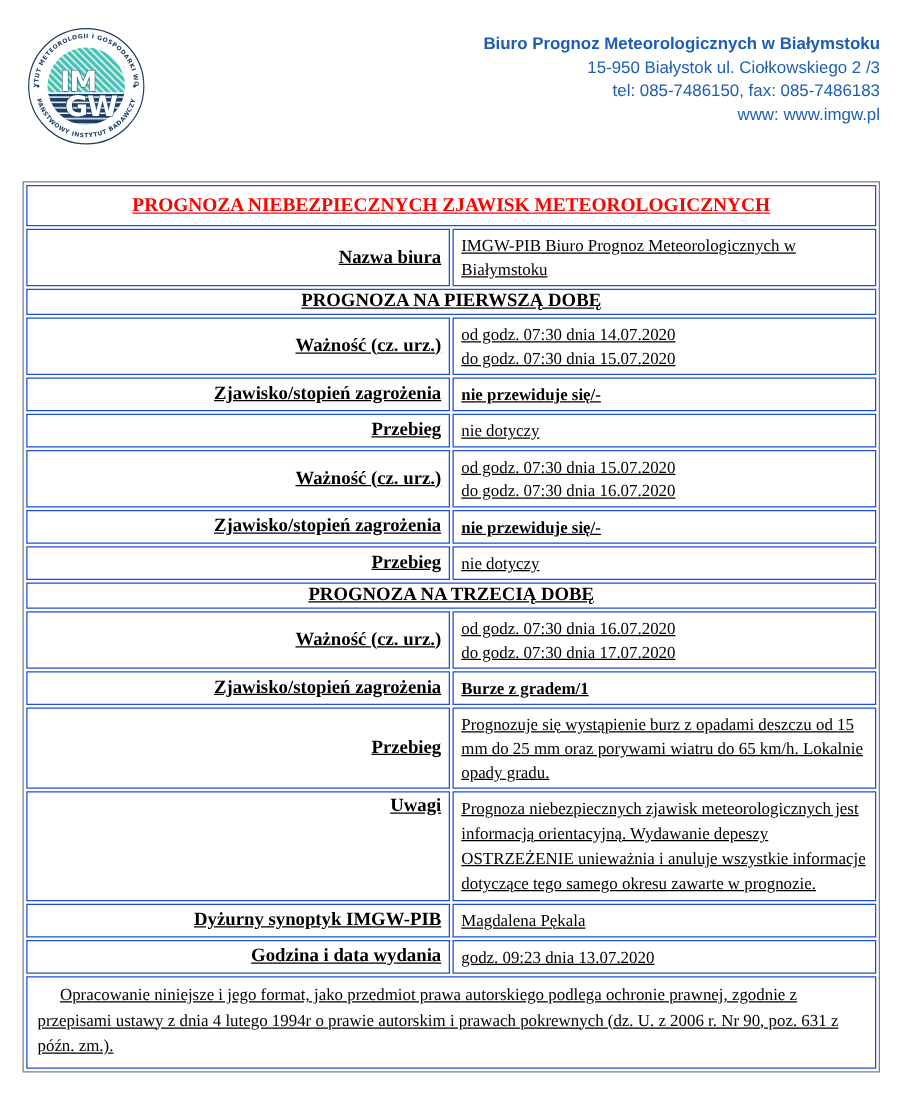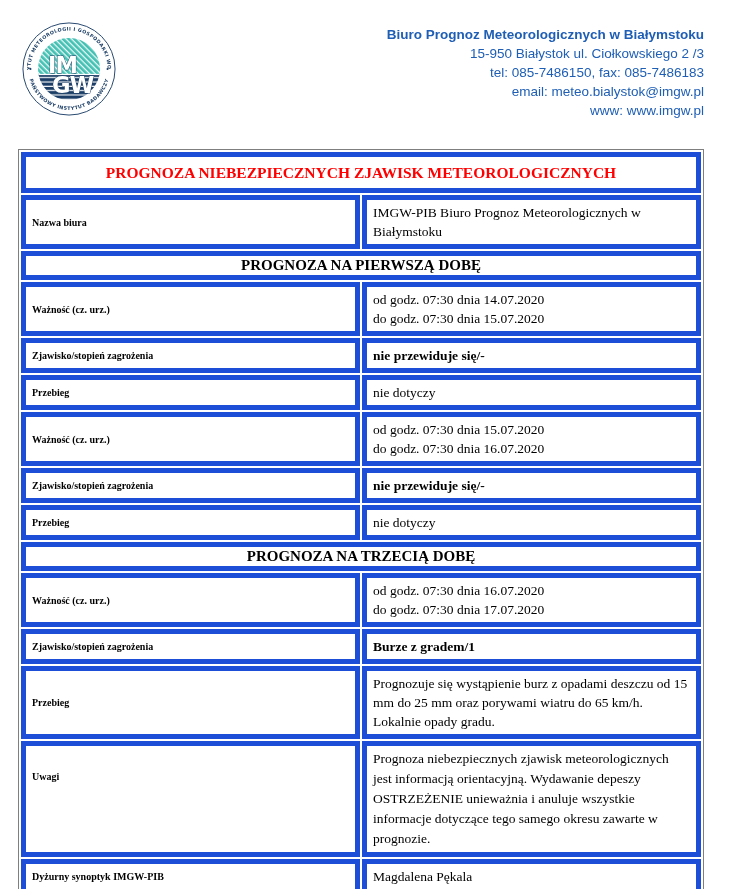--- a/index.html
+++ b/index.html
@@ -29,28 +29,29 @@
   table.doc-table {
     margin: 29px 26px 0 18px;
     width: 686px;
     border-collapse: separate;
     border-spacing: 2px;
     border: 1px solid #7F7F7F;
     background: #ffffff;
     table-layout: fixed;
   }
   td {
-    border: 5px solid #1d4ed8;
+    border: 1px solid #1d4ed8;
     padding: 3px 6px;
     font-size: 13.5px;
     line-height: 19px;
     vertical-align: middle;
     overflow: hidden;
+    text-decoration: underline;
   }
-  td.label { width: 178px; font-weight: bold; font-size: 10px; }
+  td.label { width: 178px; font-weight: bold; font-size: 15px; text-align: right; }
   td.title-cell {
     text-align: center; color: #FF0000; font-weight: bold;
     font-size: 15.5px; padding: 6px 4px;
   }
   td.section-cell {
     text-align: center; font-weight: bold; font-size: 15px; padding: 0;
   }
   td.value.bold-val { font-weight: bold; }
   td.validity div { line-height: 19px; }
   td.footer-cell { padding: 4px 8px 6px 8px; line-height: 20.5px; font-size: 13.5px; }
@@ -88,21 +89,20 @@
       <text class="ring-text"><textPath href="#arcTop" startOffset="50%" text-anchor="middle">INSTYTUT METEOROLOGII I GOSPODARKI WODNEJ</textPath></text>
       <text class="ring-text"><textPath href="#arcBot" startOffset="50%" text-anchor="middle">PAŃSTWOWY INSTYTUT BADAWCZY</textPath></text>
       <text class="monogram" x="43" y="54" text-anchor="middle">IM</text>
       <text class="monogram" x="54" y="75" text-anchor="middle">GW</text>
     </svg>
   </div>
   <div class="contact">
     <div class="line bold">Biuro Prognoz Meteorologicznych w Białymstoku</div>
     <div class="line">15-950 Białystok ul. Ciołkowskiego 2 /3</div>
     <div class="line">tel: 085-7486150, fax: 085-7486183</div>
-    <div class="line">email: meteo.bialystok@imgw.pl</div>
     <div class="line">www: www.imgw.pl</div>
   </div>
 </div>
 
 <table class="doc-table">
   <tbody>
       <tr>
     <td class="title-cell" colspan="2">PROGNOZA NIEBEZPIECZNYCH ZJAWISK METEOROLOGICZNYCH</td>
   </tr>
 
@@ -159,21 +159,21 @@
   <tr>
     <td class="label">Zjawisko/stopień zagrożenia</td>
     <td class="value bold-val">Burze z gradem/1</td>
   </tr>
   <tr>
     <td class="label">Przebieg</td>
     <td class="value">Prognozuje się wystąpienie burz z opadami deszczu od 15 mm do 25 mm oraz porywami wiatru do 65 km/h. Lokalnie opady gradu.</td>
   </tr>
 
   <tr>
-    <td class="label" style="vertical-align: top; padding-top: 21px;">Uwagi</td>
+    <td class="label" style="vertical-align: top; padding-top: 2px;">Uwagi</td>
     <td class="value" style="line-height: 20px; margin-top: 19px;">Prognoza niebezpiecznych zjawisk meteorologicznych jest informacją orientacyjną. Wydawanie depeszy OSTRZEŻENIE unieważnia i anuluje wszystkie informacje dotyczące tego samego okresu zawarte w prognozie.</td>
   </tr>
   <tr>
     <td class="label">Dyżurny synoptyk IMGW-PIB</td>
     <td class="value">Magdalena Pękala</td>
   </tr>
   <tr>
     <td class="label">Godzina i data wydania</td>
     <td class="value">godz. 09:23 dnia 13.07.2020</td>
   </tr>

